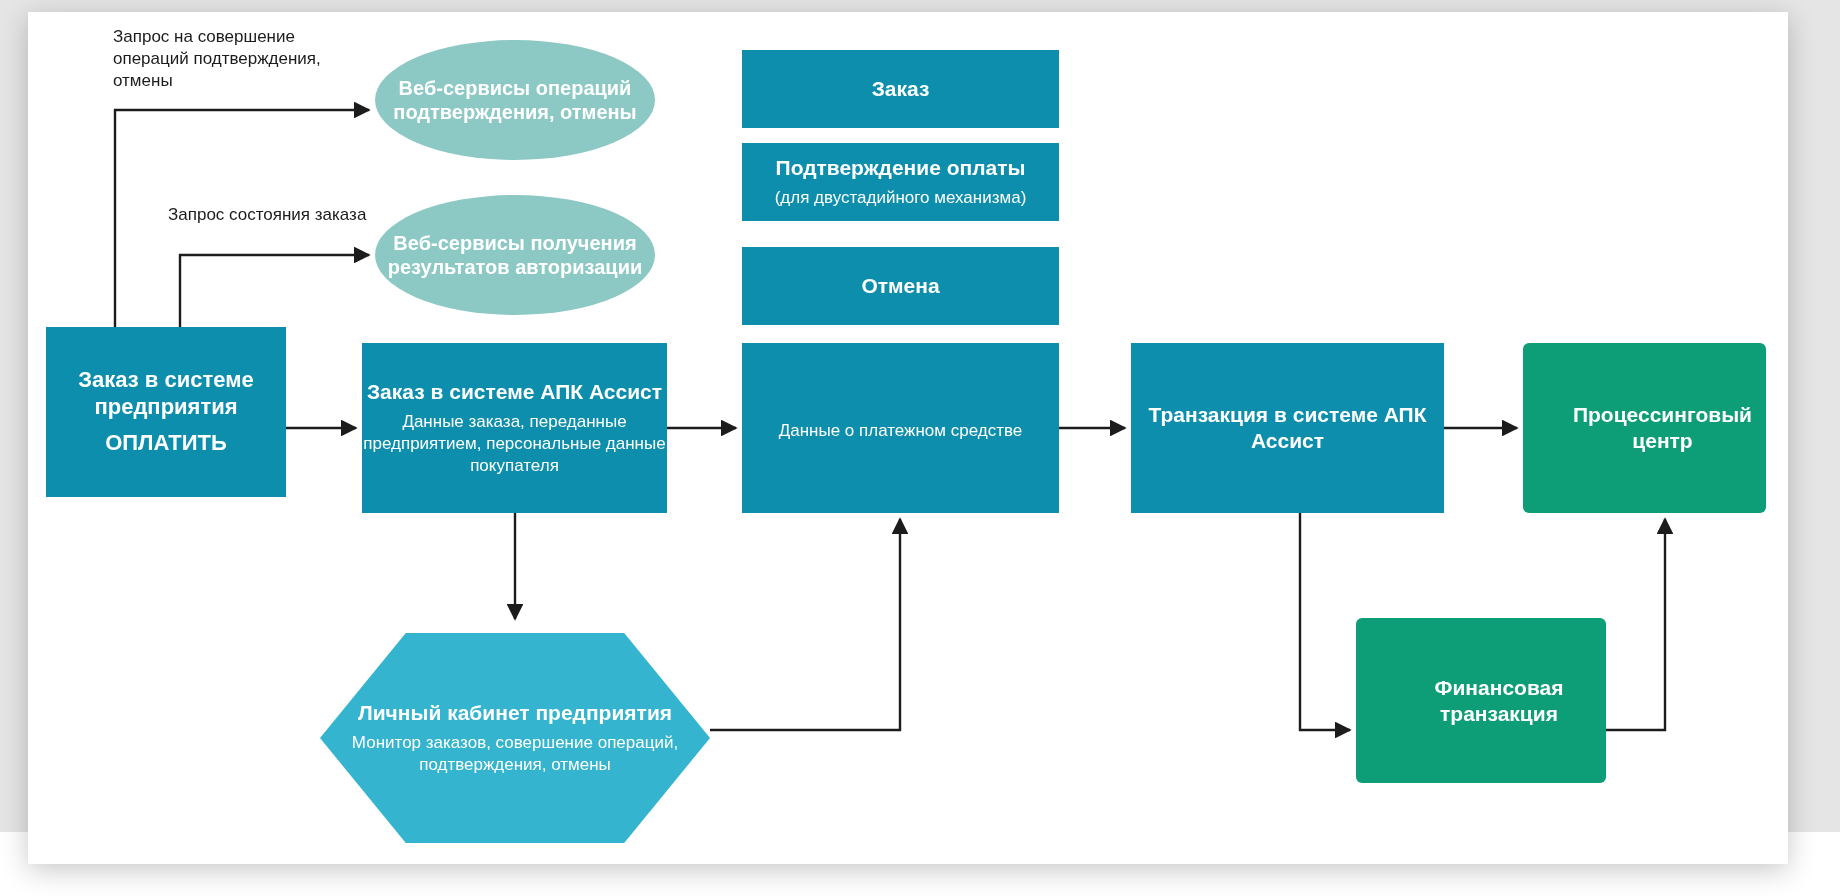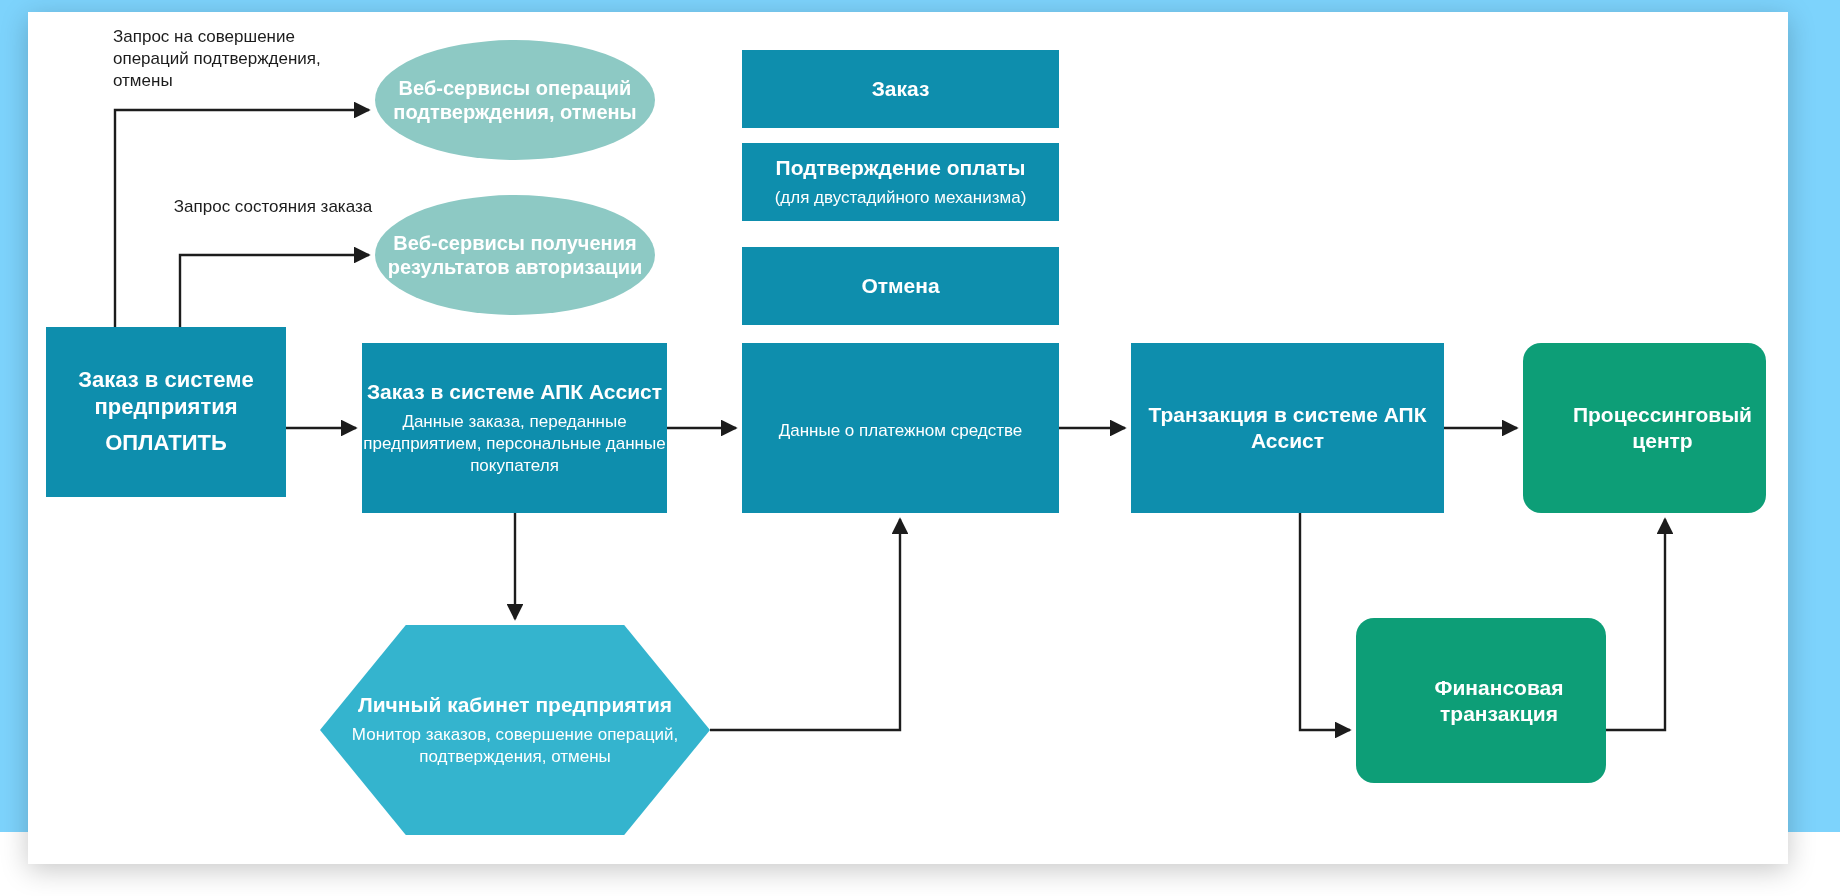--- a/index.html
+++ b/index.html
@@ -10,21 +10,21 @@
   body {
     width: 1840px;
     height: 896px;
     font-family: "Liberation Sans", sans-serif;
     overflow: hidden;
   }
   #stage {
     position: relative;
     width: 1840px;
     height: 832px;
-    background: #7dd3fc;
+    background: #e5e5e5;
   }
   #canvas {
     position: absolute;
     left: 28px;
     top: 12px;
     width: 1760px;
     height: 852px;
     background: #ffffff;
     box-shadow: 0 6px 26px rgba(0,0,0,0.22);
   }
@@ -53,31 +53,32 @@
   .sub {
     line-height: 1.3;
     margin-top: 7px;
     font-weight: normal;
   }
   .rect {
     background: #0e8ead;
   }
   .rect-round {
     background: #0d9e77;
-    border-radius: 18px;
+    border-radius: 6px;
     padding-left: 36px;
   }
   .ellipse {
     background: #8dc9c4;
     border-radius: 50%;
   }
   .hex {
     background: #34b4ce;
     -webkit-clip-path: polygon(22% 0%, 78% 0%, 100% 50%, 78% 100%, 22% 100%, 0% 50%);
     clip-path: polygon(22% 0%, 78% 0%, 100% 50%, 78% 100%, 22% 100%, 0% 50%);
+    margin-top: 8px;
   }
   .note {
     position: absolute;
     color: #1c1c1c;
     font-size: 17px;
     line-height: 1.3;
     text-align: left;
   }
 
   
@@ -91,21 +92,21 @@
   #n-payment          { left: 742px; top: 50px;  width: 317px; height: 78px;  font-size: 21px; }
   #n-payment-confirm  { left: 742px; top: 143px; width: 317px; height: 78px;  font-size: 21px; }
   #n-cancel           { left: 742px; top: 247px; width: 317px; height: 78px;  font-size: 21px; }
 
   #n-ws-confirm       { left: 375px; top: 40px;  width: 280px; height: 120px; font-size: 20px; }
   #n-ws-auth          { left: 375px; top: 195px; width: 280px; height: 120px; font-size: 20px; }
 
   #n-cabinet          { left: 320px; top: 625px; width: 390px; height: 210px; font-size: 21px; }
 
   #note-confirm-req   { left: 113px; top: 26px;  width: 230px; }
-  #note-order-state   { left: 168px; top: 196px; width: 210px; text-align: center; }
+  #note-order-state   { left: 168px; top: 204px; width: 210px; }
 
   .sub-small { font-size: 17px; }
 </style>
 </head>
 <body>
 
 <div id="stage">
   <div id="canvas"></div>
 
   <svg id="edges" xmlns="http://www.w3.org/2000/svg">

